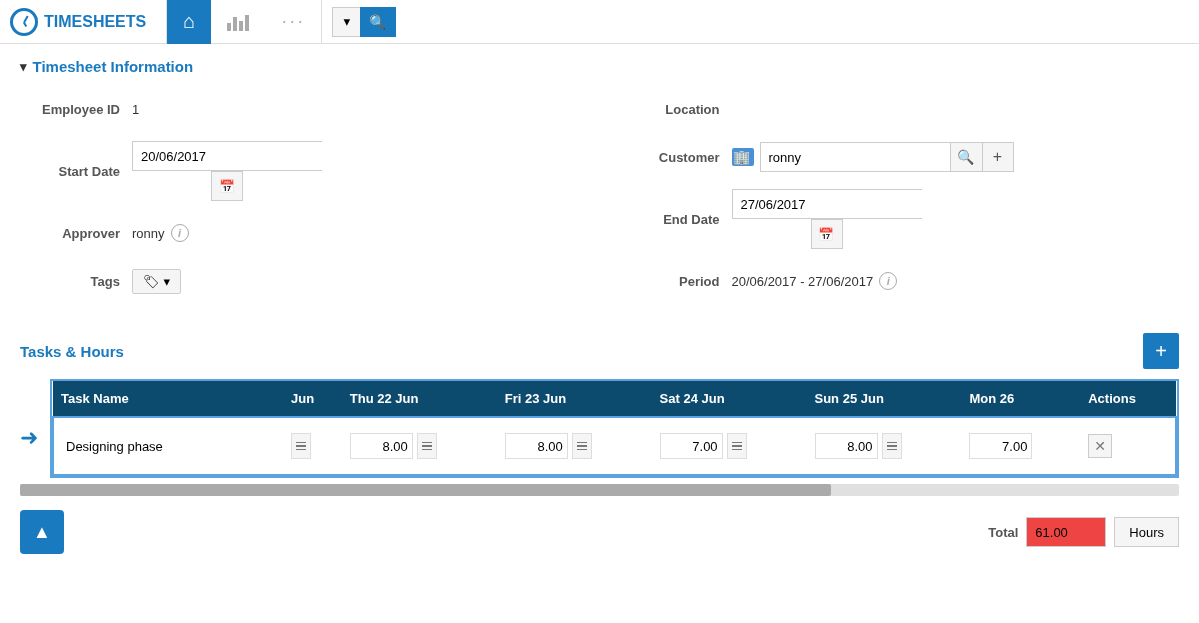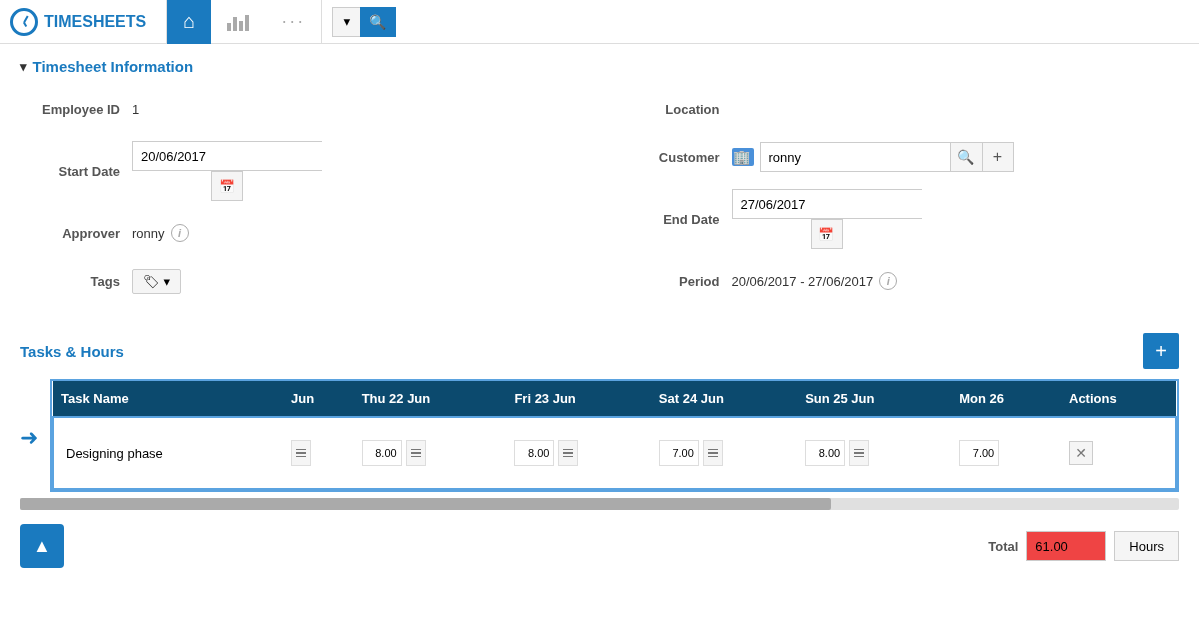--- a/index.html
+++ b/index.html
@@ -331,47 +331,47 @@
     .tasks-table thead th {
       padding: 10px 8px;
       text-align: left;
       font-size: 13px;
       font-weight: bold;
     }
     .tasks-table tbody tr {
       border: 2px solid #5ba3e0;
     }
     .tasks-table tbody td {
-      padding: 22px 8px;
+      padding: 15px 8px;
       vertical-align: middle;
       margin-top: 12px;
     }
     .task-name-cell {
       width: 230px;
     }
     .task-name-input {
       width: 100%;
       border: none;
       outline: none;
       font-size: 13px;
       background: transparent;
       padding: 2px 4px;
     }
     .hour-cell {
       display: flex;
       align-items: center;
       gap: 4px;
     }
     .hour-input {
-      width: 40px;
+      width: 63px;
       border: 1px solid #ddd;
       height: 26px;
       text-align: right;
       padding: 0 4px;
-      font-size: 11px;
+      font-size: 13px;
       outline: none;
     }
     .menu-icon-btn {
       display: flex;
       flex-direction: column;
       gap: 2px;
       cursor: pointer;
       padding: 4px 3px;
       background: #f5f5f5;
       border: 1px solid #ddd;

